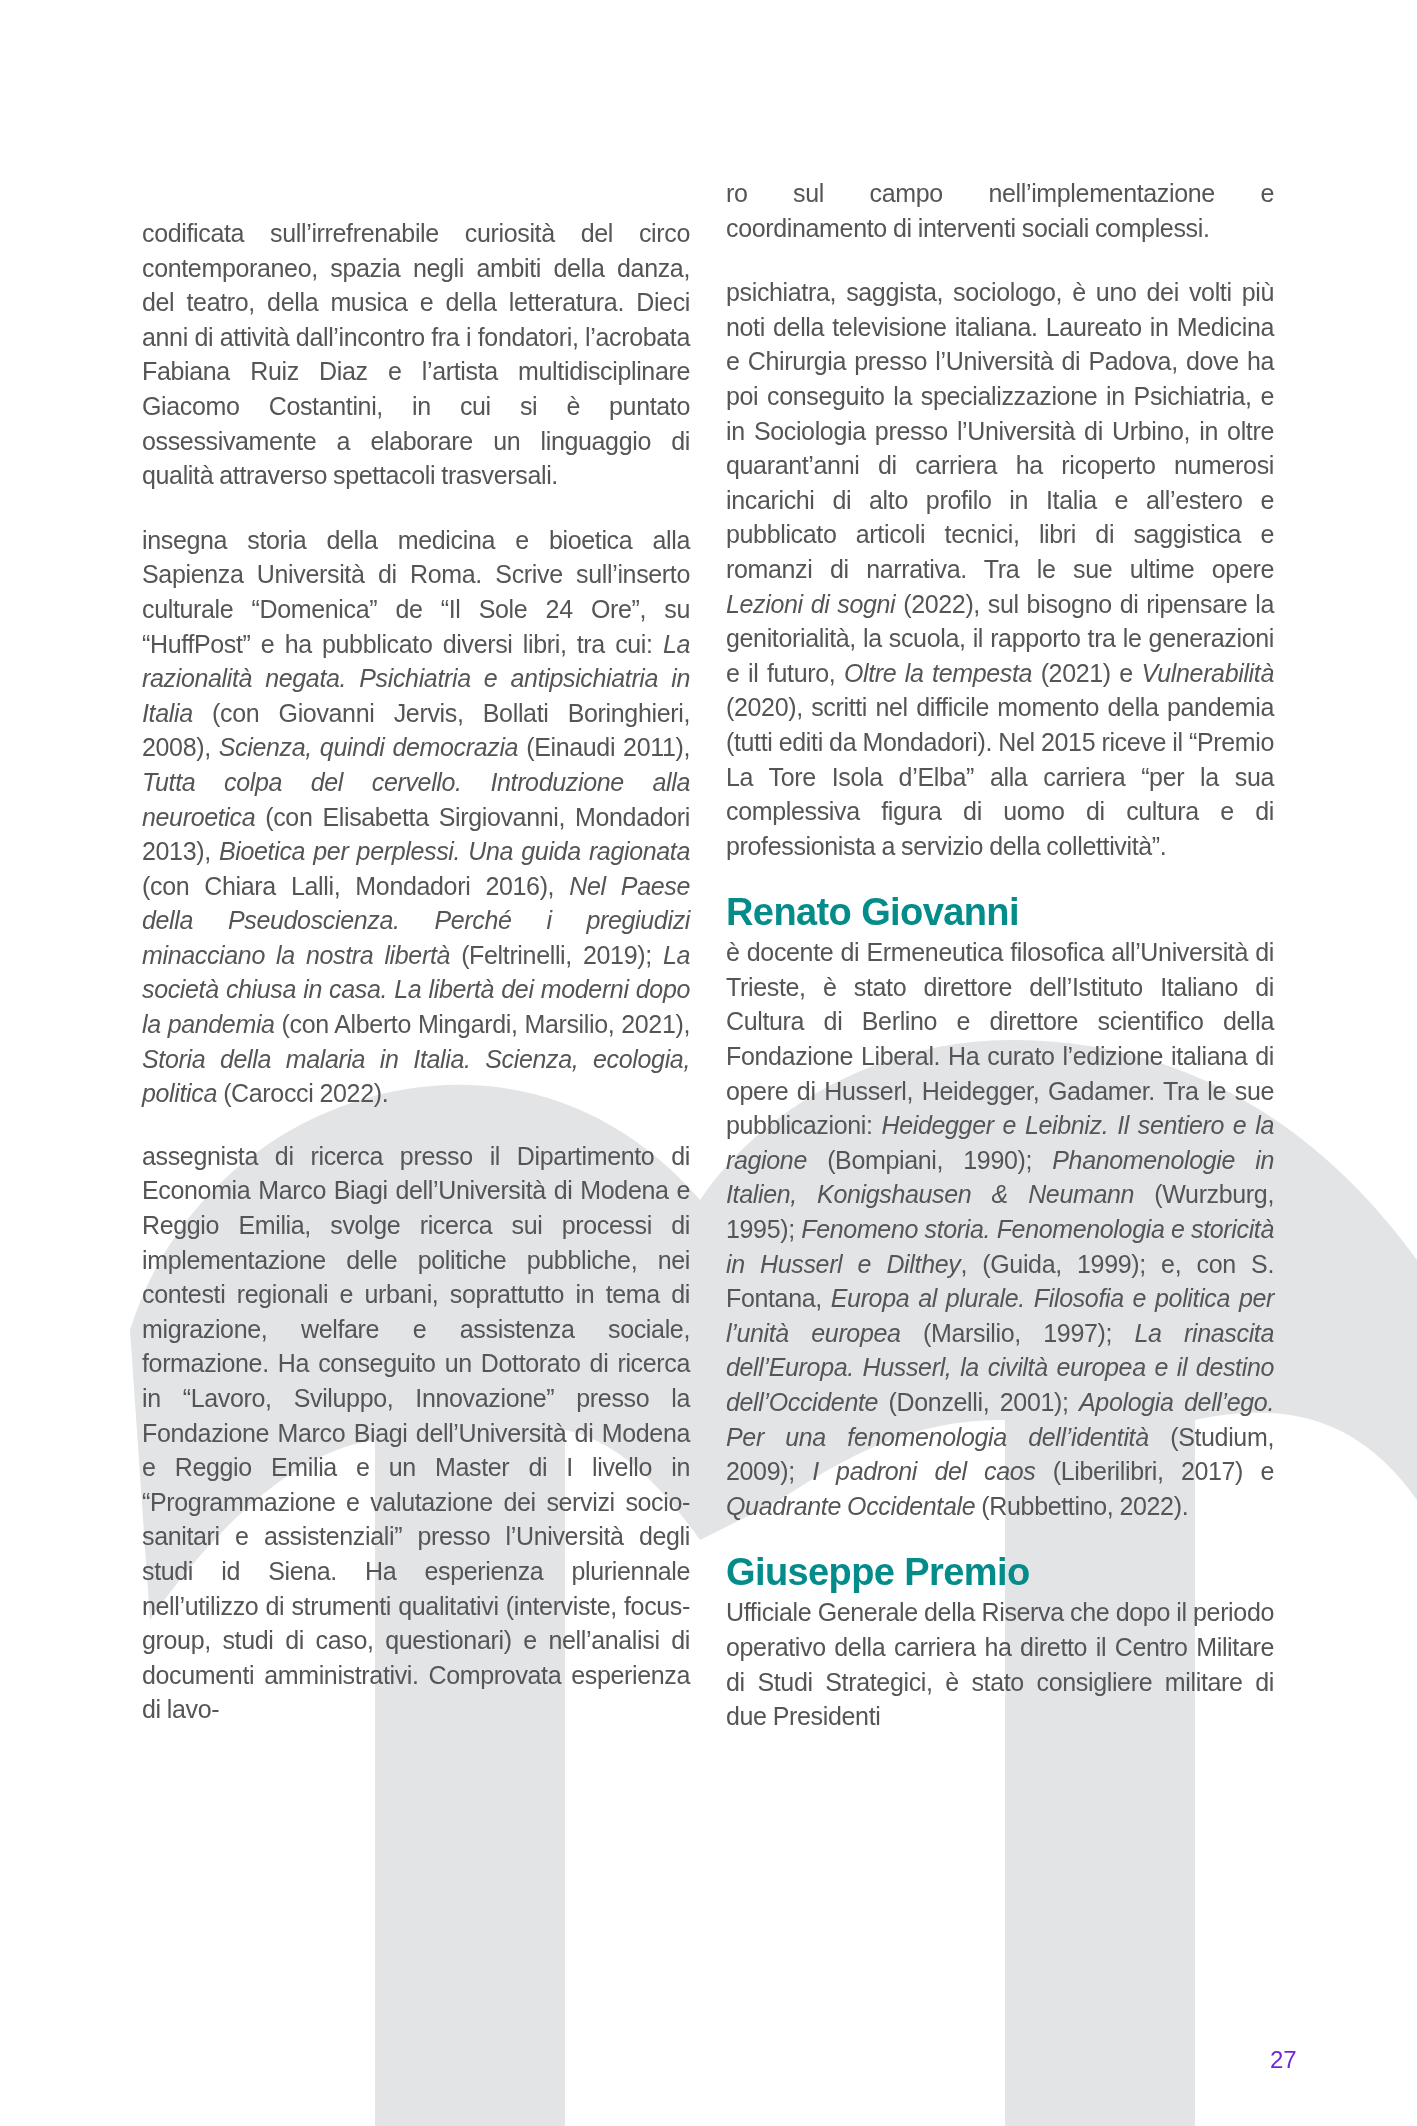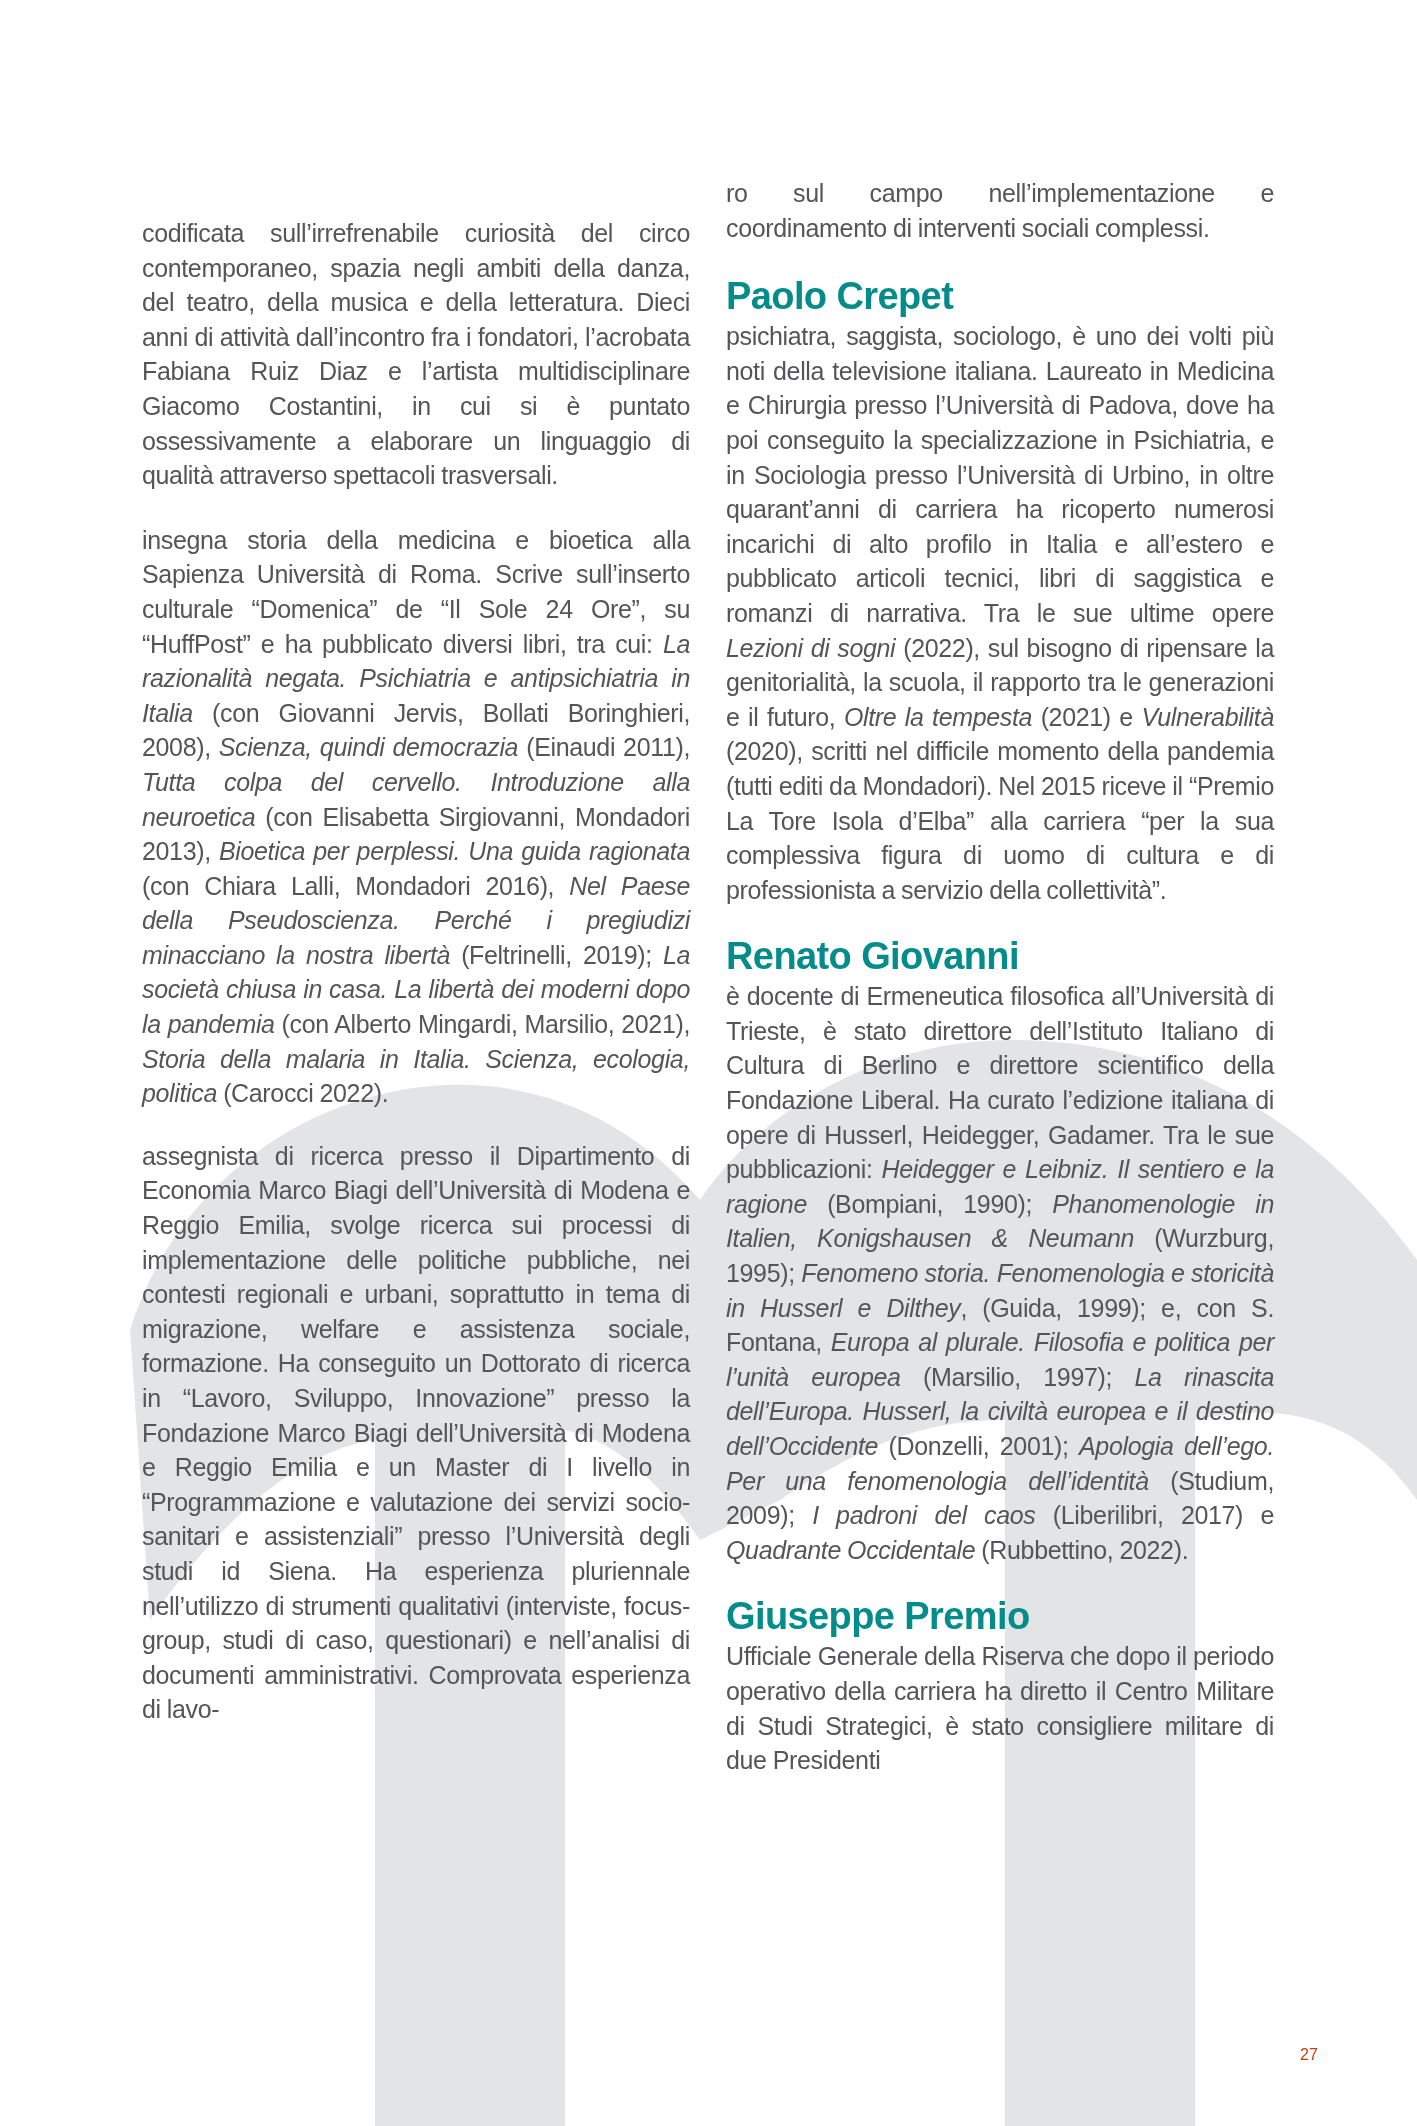--- a/index.html
+++ b/index.html
@@ -27,23 +27,23 @@
       font-weight: bold;
       font-size: 38px;
       line-height: 42px;
       color: #048c8b;
       margin: 0 0 2px 0;
       letter-spacing: -0.6px;
     }
     .top-para { margin-bottom: 30px; }
     .seg-i { font-style: italic; }
     .page-number {
-      position: absolute; left: 1300px; top: 2046px;
+      position: absolute; left: 1270px; top: 2046px;
       font-family: "Liberation Sans", sans-serif;
-      font-size: 16px; color: #c2410c;
+      font-size: 24px; color: #6d28d9;
     }
   </style>
 </head>
 <body>
 
 <svg class="bg-shape" viewBox="0 0 1417 2126" xmlns="http://www.w3.org/2000/svg">
   <path fill="#e3e4e6" d="M 130 1330
        C 180 1170, 330 1080, 470 1085
        C 560 1088, 640 1130, 700 1200
        C 760 1110, 880 1040, 1010 1040
@@ -74,21 +74,20 @@
         <div class="bio">
           <p class="bio-text"><span>assegnista di ricerca presso il Dipartimento di Economia Marco Biagi dell’Università di Modena e Reggio Emilia, svolge ricerca sui processi di implementazione delle politiche pubbliche, nei contesti regionali e urbani, soprattutto in tema di migrazione, welfare e assistenza sociale, formazione. Ha conseguito un Dottorato di ricerca in “Lavoro, Sviluppo, Innovazione” presso la Fondazione Marco Biagi dell’Università di Modena e Reggio Emilia e un Master di I livello in “Programmazione e valutazione dei servizi socio-sanitari e assistenziali” presso l’Università degli studi id Siena. Ha esperienza pluriennale nell’utilizzo di strumenti qualitativi (interviste, focus-group, studi di caso, questionari) e nell’analisi di documenti amministrativi. Comprovata esperienza di lavo-</span></p>
         </div>
       </div>
   </div>
 
   <div class="col col-right">
     <p class="para top-para">ro sul campo nell’implementazione e coordinamento di interventi sociali complessi.</p>
     <div id="right-bios">
         <div class="bio">
-          <h2 class="bio-name">Paolo Crepet</h2>
           <p class="bio-text"><span>psichiatra, saggista, sociologo, è uno dei volti più noti della televisione italiana. Laureato in Medicina e Chirurgia presso l’Università di Padova, dove ha poi conseguito la specializzazione in Psichiatria, e in Sociologia presso l’Università di Urbino, in oltre quarant’anni di carriera ha ricoperto numerosi incarichi di alto profilo in Italia e all’estero e pubblicato articoli tecnici, libri di saggistica e romanzi di narrativa. Tra le sue ultime opere </span><span class="seg-i">Lezioni di sogni</span><span> (2022), sul bisogno di ripensare la genitorialità, la scuola, il rapporto tra le generazioni e il futuro, </span><span class="seg-i">Oltre la tempesta</span><span> (2021) e </span><span class="seg-i">Vulnerabilità</span><span> (2020), scritti nel difficile momento della pandemia (tutti editi da Mondadori). Nel 2015 riceve il “Premio La Tore Isola d’Elba” alla carriera “per la sua complessiva figura di uomo di cultura e di professionista a servizio della collettività”.</span></p>
         </div>
         <div class="bio">
           <h2 class="bio-name">Renato Giovanni</h2>
           <p class="bio-text"><span>è docente di Ermeneutica filosofica all’Università di Trieste, è stato direttore dell’Istituto Italiano di Cultura di Berlino e direttore scientifico della Fondazione Liberal. Ha curato l’edizione italiana di opere di Husserl, Heidegger, Gadamer. Tra le sue pubblicazioni: </span><span class="seg-i">Heidegger e Leibniz. Il sentiero e la ragione</span><span> (Bompiani, 1990); </span><span class="seg-i">Phanomenologie in Italien, Konigshausen &amp; Neumann</span><span> (Wurzburg, 1995); </span><span class="seg-i">Fenomeno storia. Fenomenologia e storicità in Husserl e Dilthey</span><span>, (Guida, 1999); e, con S. Fontana, </span><span class="seg-i">Europa al plurale. Filosofia e politica per l’unità europea</span><span> (Marsilio, 1997); </span><span class="seg-i">La rinascita dell’Europa. Husserl, la civiltà europea e il destino dell’Occidente</span><span> (Donzelli, 2001); </span><span class="seg-i">Apologia dell’ego. Per una fenomenologia dell’identità</span><span> (Studium, 2009); </span><span class="seg-i">I padroni del caos</span><span> (Liberilibri, 2017) e </span><span class="seg-i">Quadrante Occidentale</span><span> (Rubbettino, 2022).</span></p>
         </div>
         <div class="bio">
           <h2 class="bio-name">Giuseppe Premio</h2>
           <p class="bio-text"><span>Ufficiale Generale della Riserva che dopo il periodo operativo della carriera ha diretto il Centro Militare di Studi Strategici, è stato consigliere militare di due Presidenti</span></p>
         </div>

